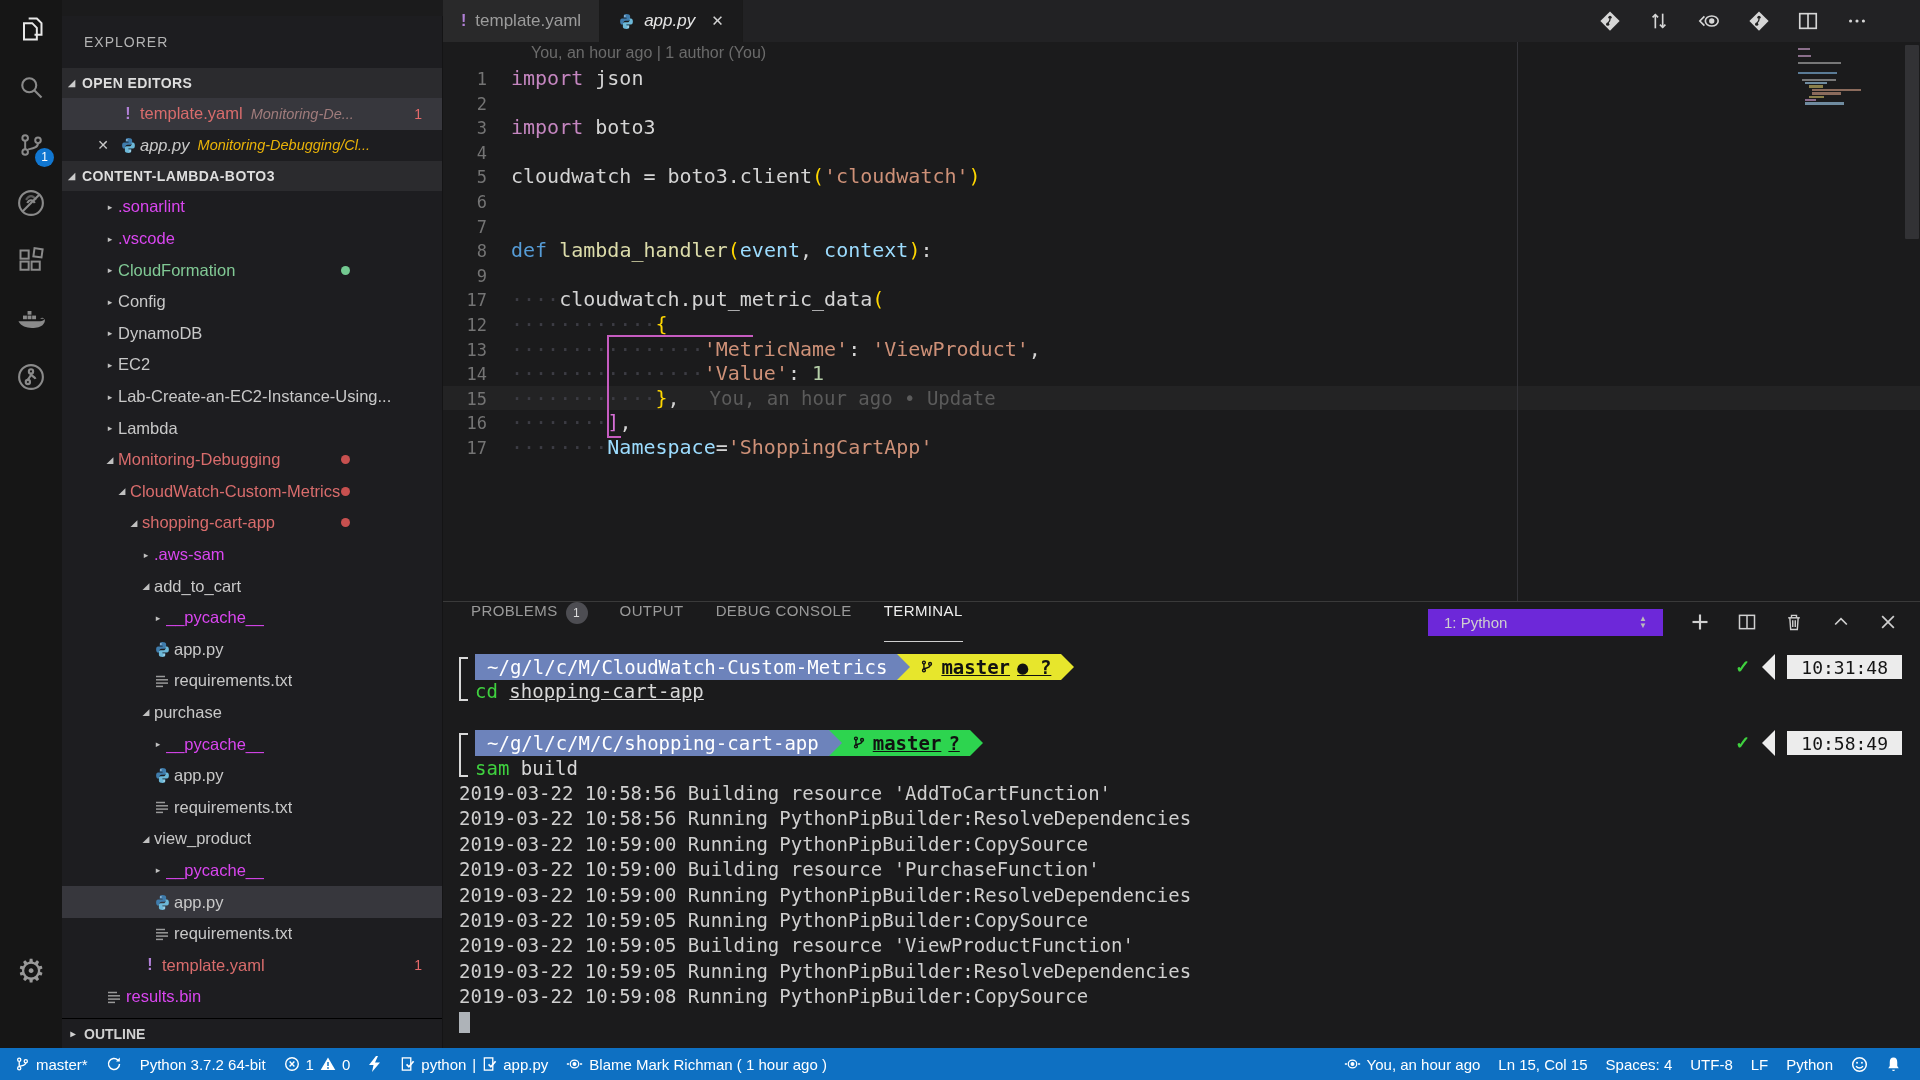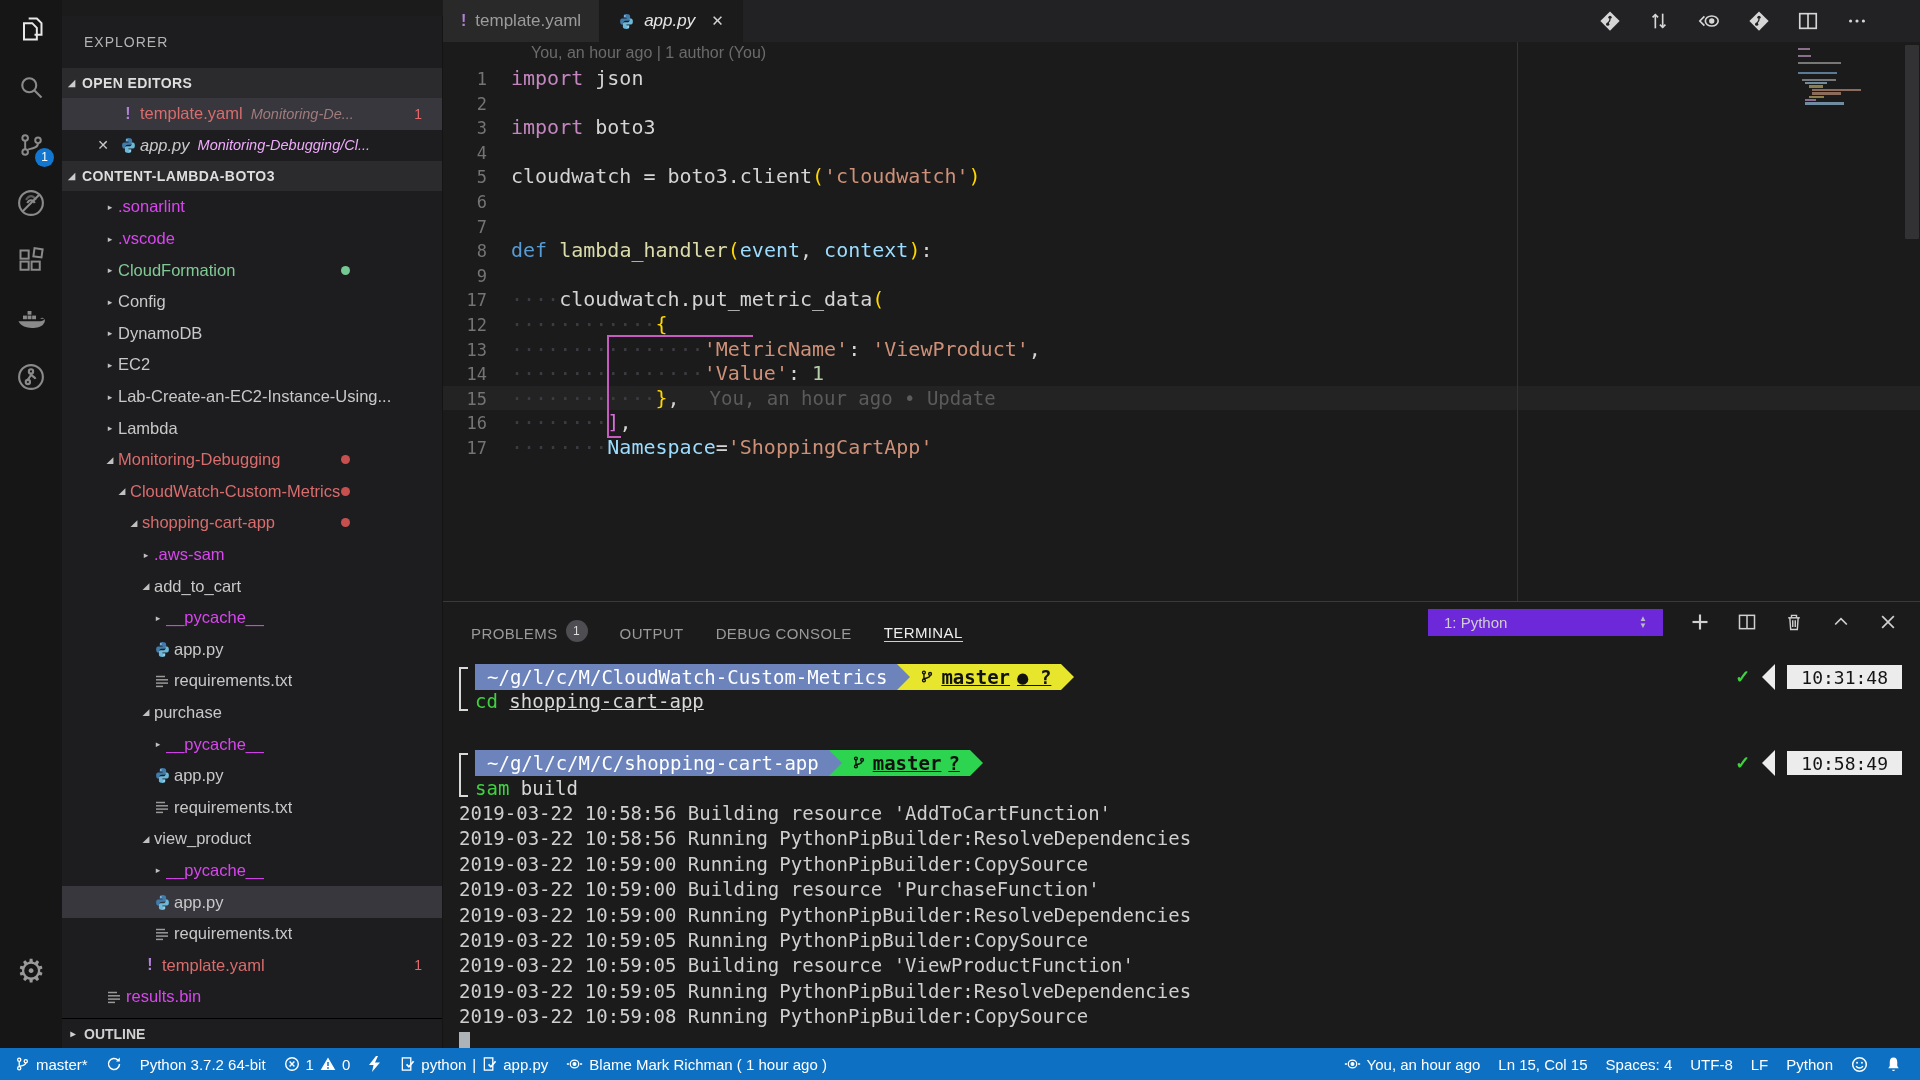--- a/index.html
+++ b/index.html
@@ -21,21 +21,21 @@
   
   .sidebar { position:absolute; left:62px; top:16px; width:381px; bottom:32px; background:#1d1d20; border-right:1px solid #141415; overflow:hidden; z-index:4; }
   .sb-title { height:52px; line-height:52px; padding-left:22px; font-size:14px; letter-spacing:1px; color:#b4b4b4; }
   .sb-section { height:30px; background:#2b2b2e; display:flex; align-items:center; font-size:14px; font-weight:bold; color:#dedede; letter-spacing:.4px; cursor:pointer; }
   .sb-section .tw { width:20px; text-align:center; font-size:9px; color:#cccccc; }
   .sb-row { position:relative; height:31.6px; display:flex; align-items:center; font-size:16.5px; color:#c8c8c8; cursor:pointer; white-space:nowrap; }
   .sb-row.selected { background:#37373d; }
   .sb-row .tw { width:16px; font-size:9px; color:#c0c0c0; text-align:center; flex:none; }
   .sb-row .ficon { width:24px; flex:none; display:flex; justify-content:center; align-items:center; }
   .sb-row .lbl { overflow:hidden; text-overflow:ellipsis; }
-  .sb-row .desc { margin-left:8px; font-size:14.5px; color:#f0abfc; font-style:italic; overflow:hidden; text-overflow:ellipsis; }
+  .sb-row .desc { margin-left:8px; font-size:14.5px; color:#eab308; font-style:italic; overflow:hidden; text-overflow:ellipsis; }
   .sb-row .desc.red { color:#a07c7c; }
   .sb-row .rbadge { position:absolute; right:20px; color:#e5696a; font-size:14px; }
   .sb-row .rdot { position:absolute; right:92px; width:9px; height:9px; border-radius:50%; }
   .sb-row .xclose { width:26px; text-align:center; color:#c8c8c8; font-size:14px; flex:none; }
   .col-ignored { color:#d946ef; } .col-added { color:#81c995; } .col-modified { color:#d96c6c; }
   .warnmark { color:#b180d7; font-weight:bold; font-size:16px; }
   .sb-outline { position:absolute; left:0; right:0; bottom:0; height:30px; background:#1d1d20; border-top:1px solid #000; display:flex; align-items:center; font-size:14px; font-weight:bold; color:#d0d0d0; z-index:3; cursor:pointer; }
   .sb-outline .tw { width:22px; text-align:center; font-size:10px; }
 
   
@@ -62,32 +62,32 @@
   .iblame { color:#5b5b5b; font-size:19px; padding-left:30px; }
   .guide { position:absolute; background:#c65cc0; z-index:2; }
   .ruler { position:absolute; left:1074px; top:0; bottom:0; width:1px; background:#333338; }
   .minimap { position:absolute; top:6px; right:58px; width:64px; height:120px; }
   .minimap .mbar { position:absolute; height:2.4px; }
   .ed-scroll { position:absolute; right:1px; top:3px; width:14px; height:194px; background:#45454a; opacity:.55; border-radius:1px; }
 
   
   .panel { position:absolute; left:0; right:0; top:601px; bottom:0; background:#1b1b1c; border-top:1px solid #3a3a3a; }
   .panel-hd { height:40px; display:flex; align-items:center; padding-left:28px; }
-  .p-tab { position:relative; margin-right:32px; font-size:15px; letter-spacing:.4px; color:#9a9a9a; cursor:pointer; display:flex; align-items:flex-end; gap:8px; height:40px; }
+  .p-tab { position:relative; margin-right:32px; font-size:15px; letter-spacing:.4px; color:#9a9a9a; cursor:pointer; display:flex; align-items:flex-start; gap:8px; height:40px; }
   .p-tab.active { color:#eeeeee; border-bottom:1px solid #cfcfcf; }
   .p-badge { width:22px; height:22px; border-radius:50%; background:#4d4d52; color:#dddddd; font-size:12px; display:flex; align-items:center; justify-content:center; }
   .p-right { margin-left:auto; display:flex; align-items:center; gap:27px; padding-right:22px; }
   .p-select { width:235px; height:27px; background:#6d28d9; color:#cfcfcf; font-size:15px; display:flex; align-items:center; padding:0 16px; cursor:pointer; }
   .p-select .arrows { margin-left:auto; display:flex; flex-direction:column; font-size:8px; line-height:7px; color:#bbb; }
   .p-act { color:#d0d0d0; display:flex; cursor:pointer; font-size:20px; }
 
   
   .terminal { position:absolute; left:0; right:0; top:40px; bottom:0; padding:12px 0 0 16px; overflow:hidden; }
   .t-line { height:25.4px; line-height:25.4px; font-family:"DejaVu Sans Mono", monospace; font-size:19px; color:#cfcfcf; white-space:pre; }
-  .p-block { position:relative;margin-top:10px; }
+  .p-block { position:relative; }
   .p-bracket { position:absolute; left:0; top:3px; width:9px; height:44px; border:2px solid #d8d8d8; border-right:none; }
   .p-row1 { position:relative; height:25.4px; display:flex; align-items:center; }
   .p-row2 { height:25.4px; line-height:25.4px; padding-left:16px; font-family:"DejaVu Sans Mono", monospace; font-size:19px; }
   .seg { height:26px; line-height:26px; font-family:"DejaVu Sans Mono", monospace; font-size:19px; padding:0 10px; display:flex; align-items:center; }
   .seg.path { color:#ffffff; margin-left:16px; padding-left:12px; }
   .seg.git { color:#111; font-weight:bold; gap:7px;text-decoration:underline; }
   .pl-arrow { width:0; height:0; border-top:13px solid transparent; border-bottom:13px solid transparent; border-left:13px solid transparent; }
   .cmd { color:#3fd13f; } .arg { color:#d8d8d8; } .u { text-decoration:underline; }
   .t-right { position:absolute; right:18px; top:0; display:flex; align-items:center; gap:12px; }
   .t-check { color:#3fd13f; font-size:18px; font-weight:bold; }

